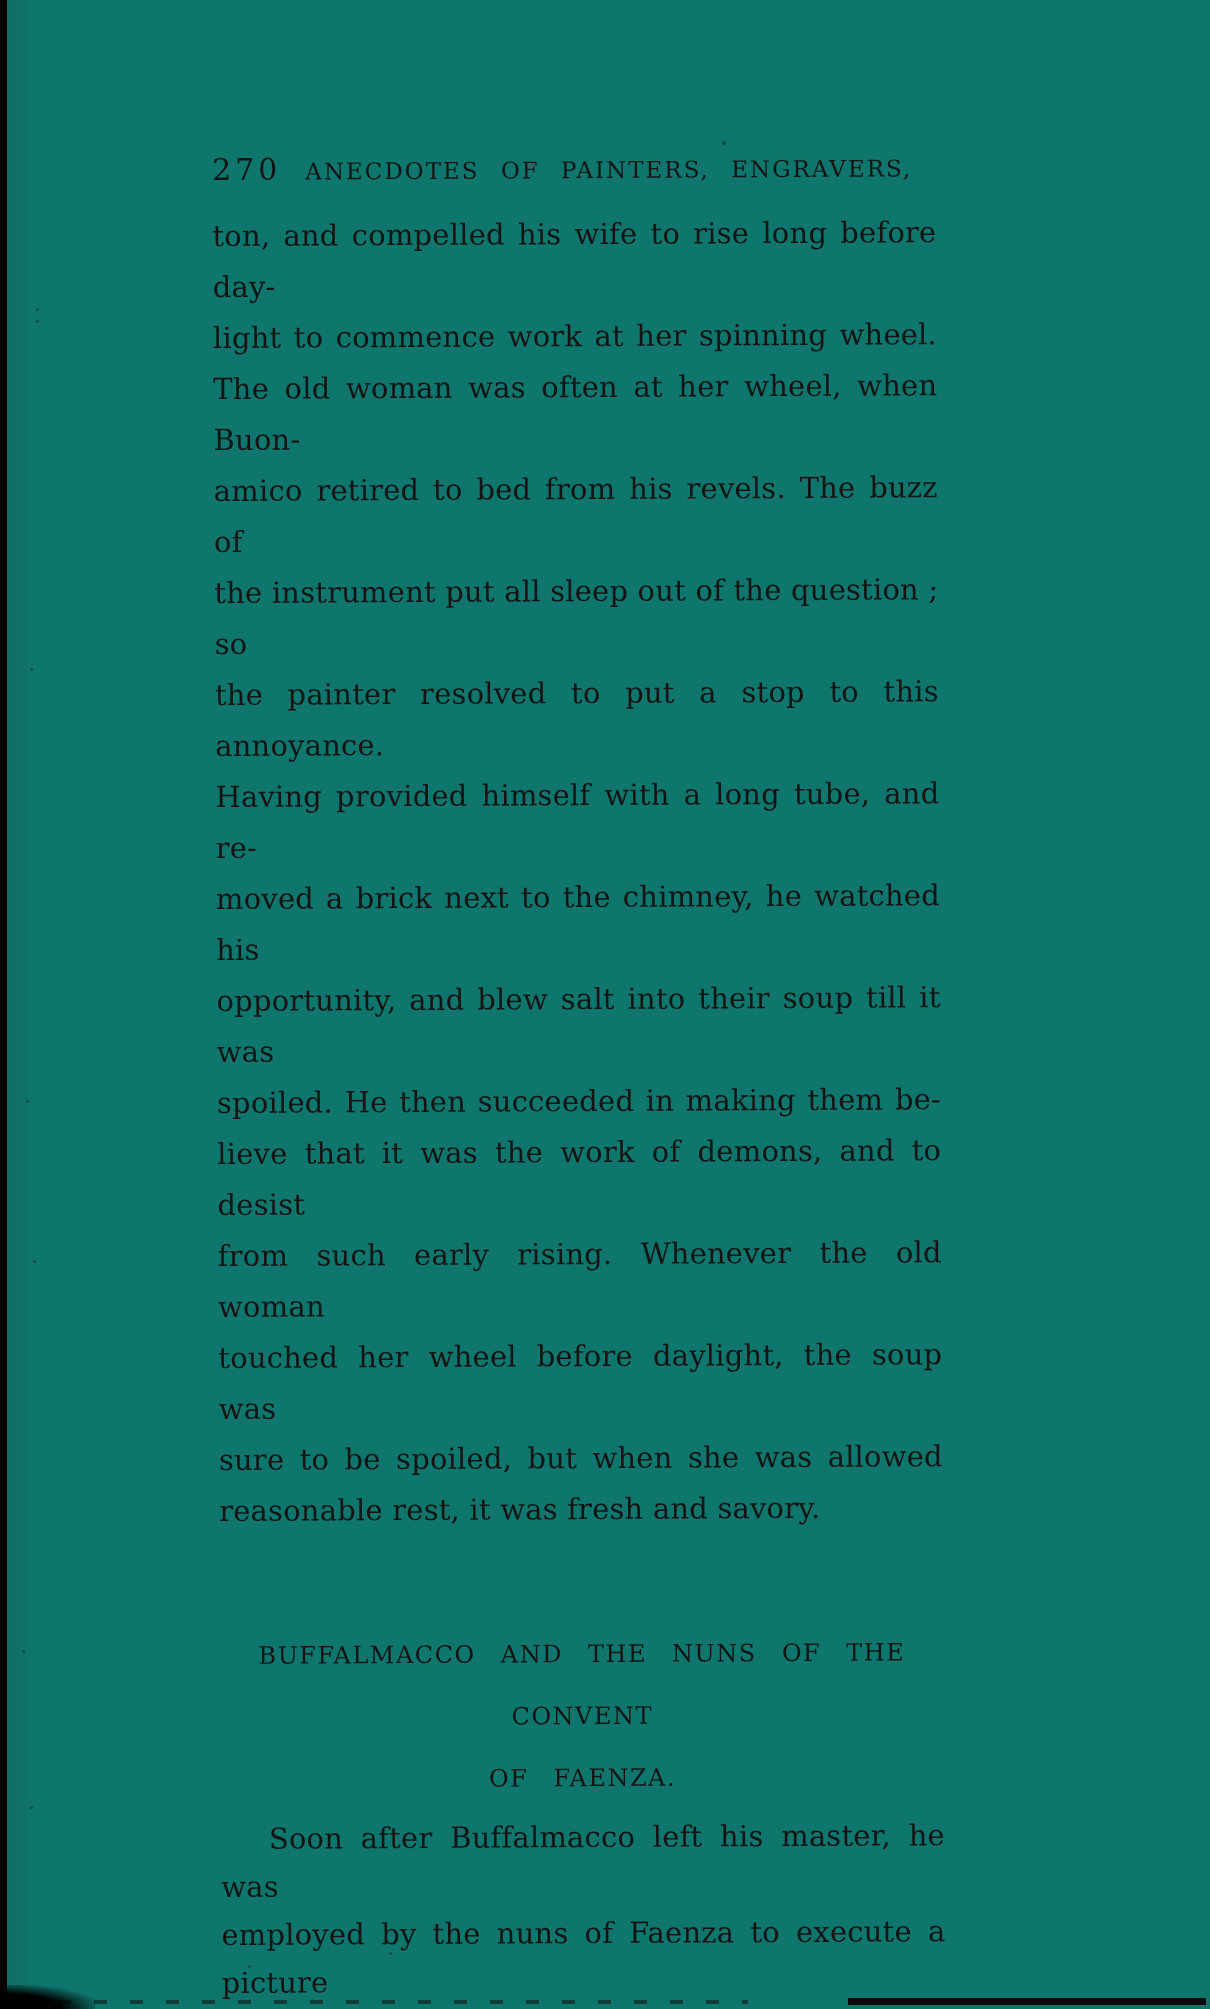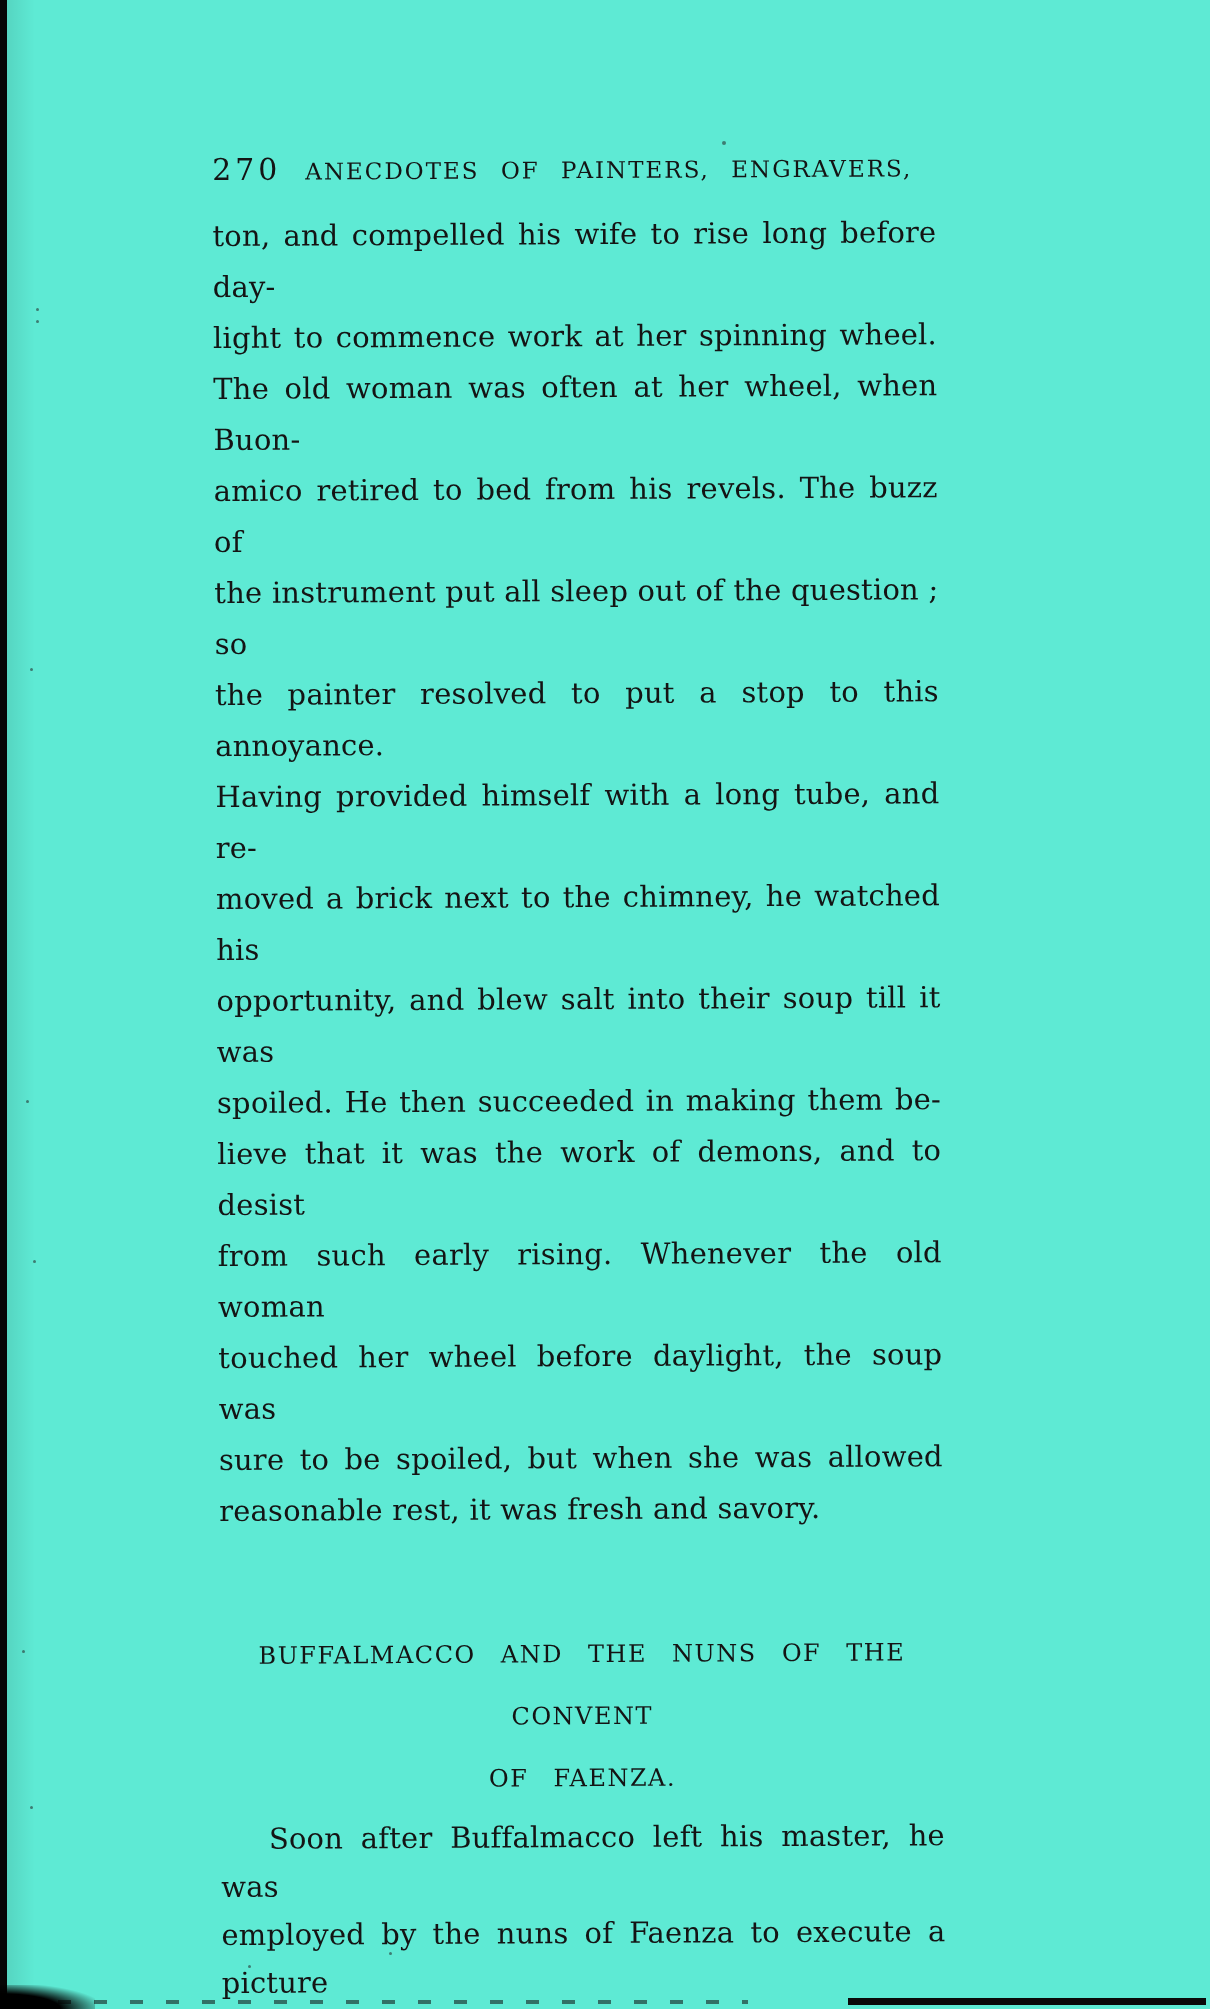--- a/index.html
+++ b/index.html
@@ -7,21 +7,21 @@
     padding: 0;
     width: 1210px;
     height: 2009px;
     overflow: hidden;
     background: #ffffff;
   }
   .page {
     position: relative;
     width: 1210px;
     height: 2009px;
-    background: #5eead4;
+    background: #0f766e;
     font-family: "DejaVu Serif", "Liberation Serif", serif;
     color: #141414;
   }
   
   .left-edge {
     position: absolute; left: 0; top: 0;
     width: 7px; height: 100%;
     background: #060606;
   }
   .left-shadow {

